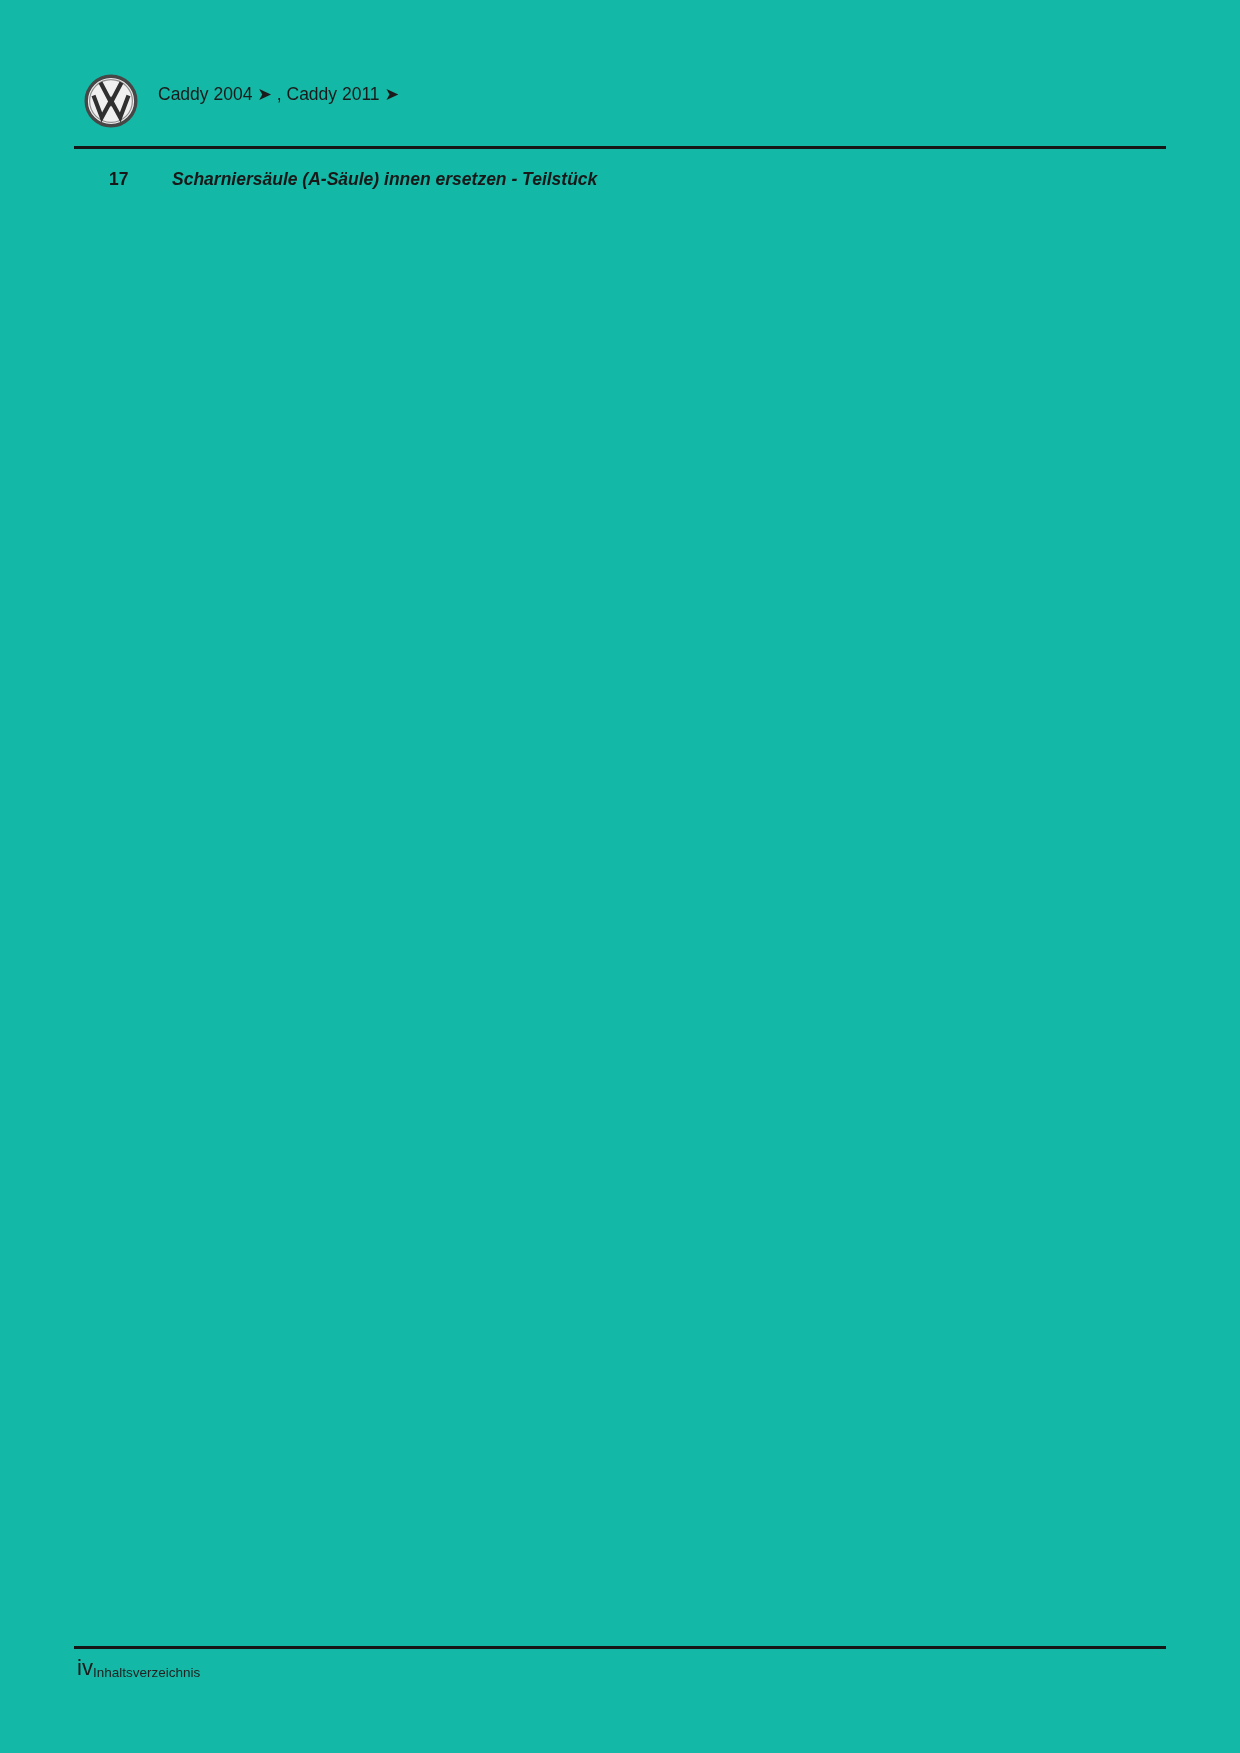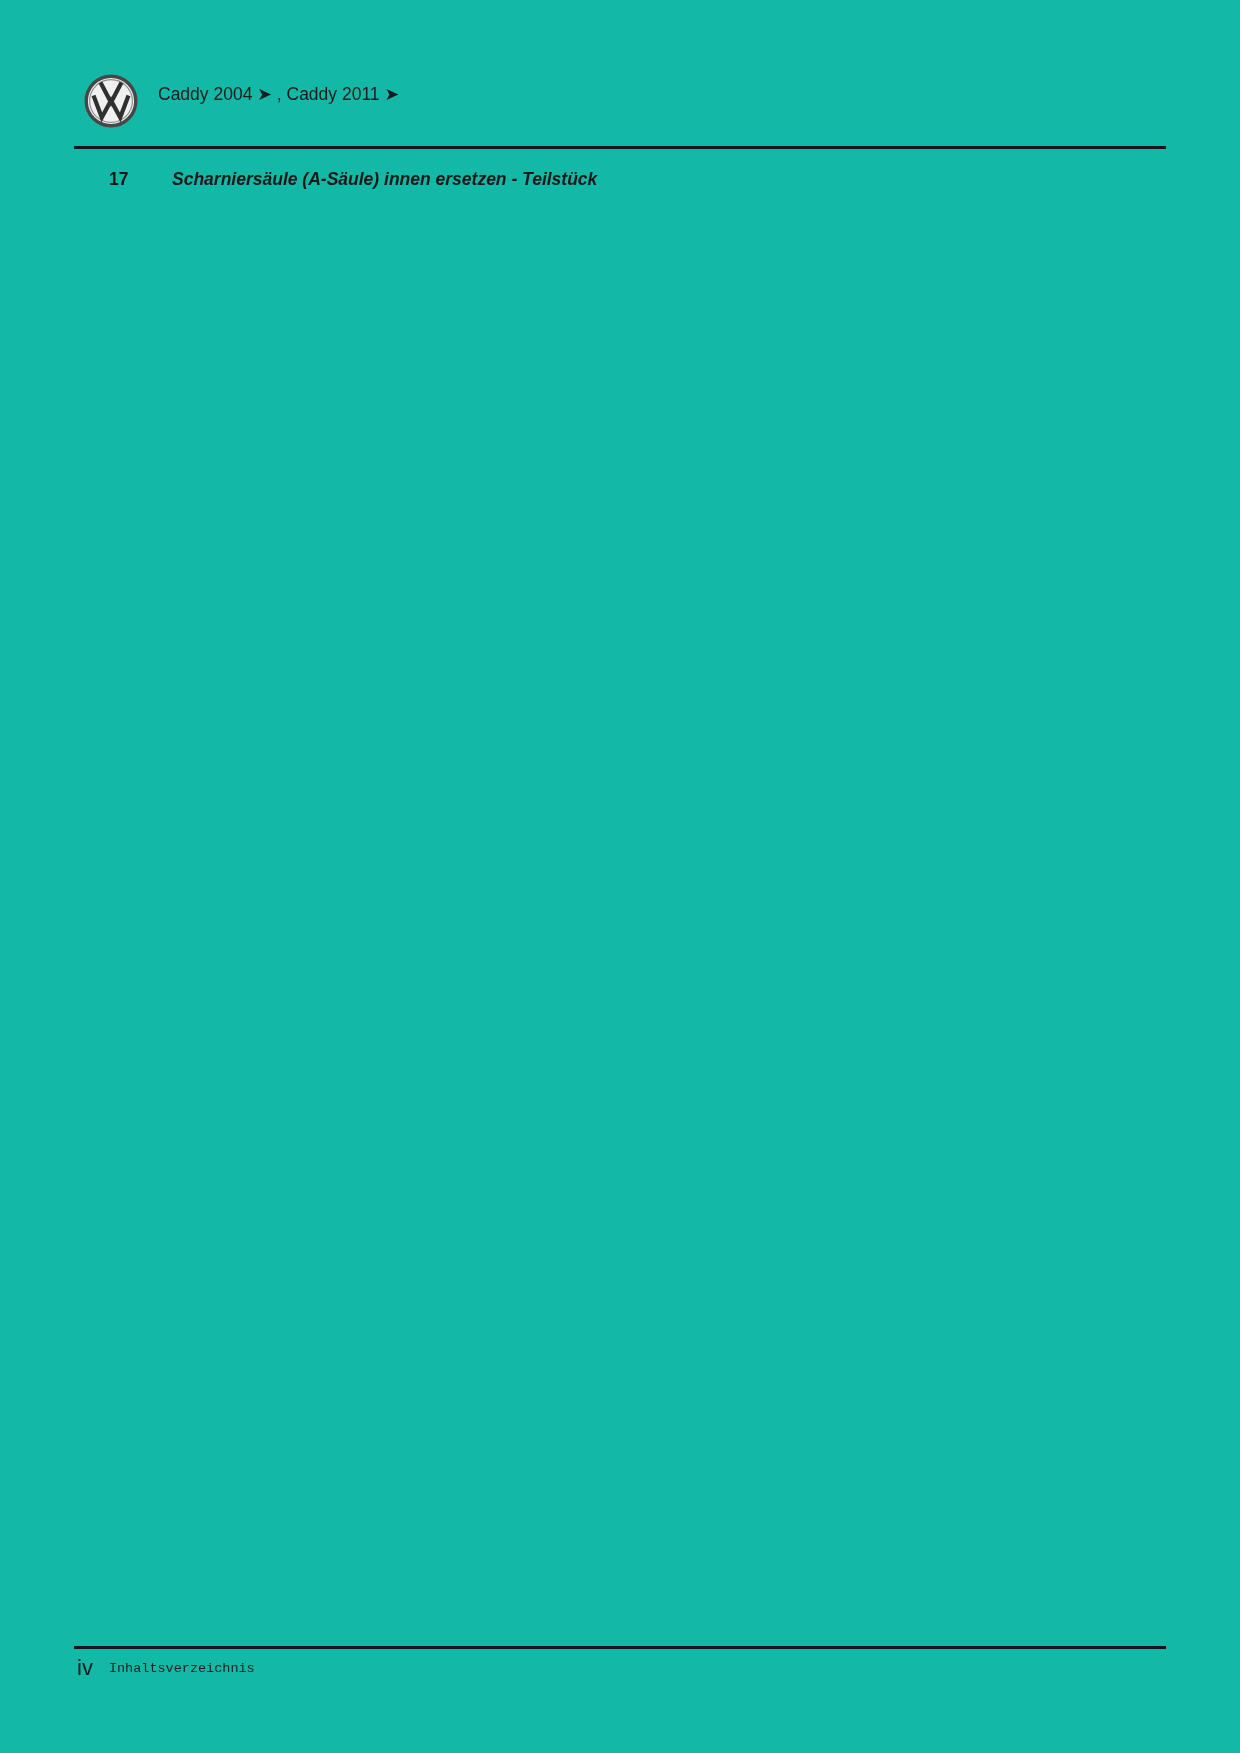--- a/index.html
+++ b/index.html
@@ -33,23 +33,23 @@
     background-image: radial-gradient(circle, #1c1c1c 1.45px, rgba(0,0,0,0) 1.6px);
     background-size: 9.8px 6px;
     background-repeat: repeat-x;
     background-position: left 2px bottom 5.5px;
   }
   .row .page { flex: none; min-width: 46px; text-align: right; }
 
   .row.section { font-weight: bold; margin-top: 4px; margin-bottom: 1px; }
 
   
-  .ftr { position: absolute; left: 77px; top: 1656px; display: flex; align-items: center; gap: 16px; }
+  .ftr { position: absolute; left: 77px; top: 1656px; display: flex; align-items: flex-end; }
   .ftr .roman { font-size: 22px; line-height: 24px; color: #1b1b1b; }
-  .ftr .label { font-size: 13.5px; color: #222; font-family: Liberation Mono, monospace; }
+  .ftr .label { font-size: 13.5px; color: #222; }
 </style>
 </head>
 <body>
 
 <div class="page">
 
   <div class="hdr">
     <div class="logo">
       <svg width="54" height="54" viewBox="0 0 54 54" aria-hidden="true">
         <circle cx="27" cy="27" r="24.8" fill="#f0f0f0" stroke="#474747" stroke-width="3.4"></circle>

